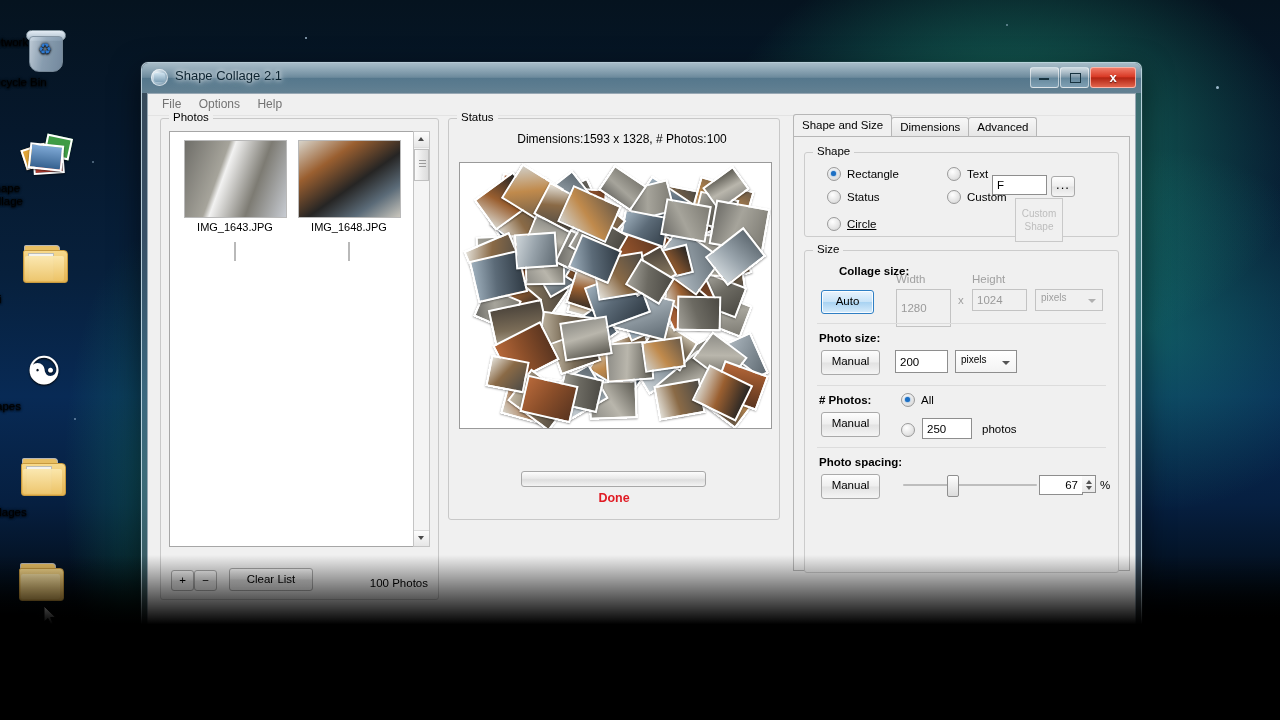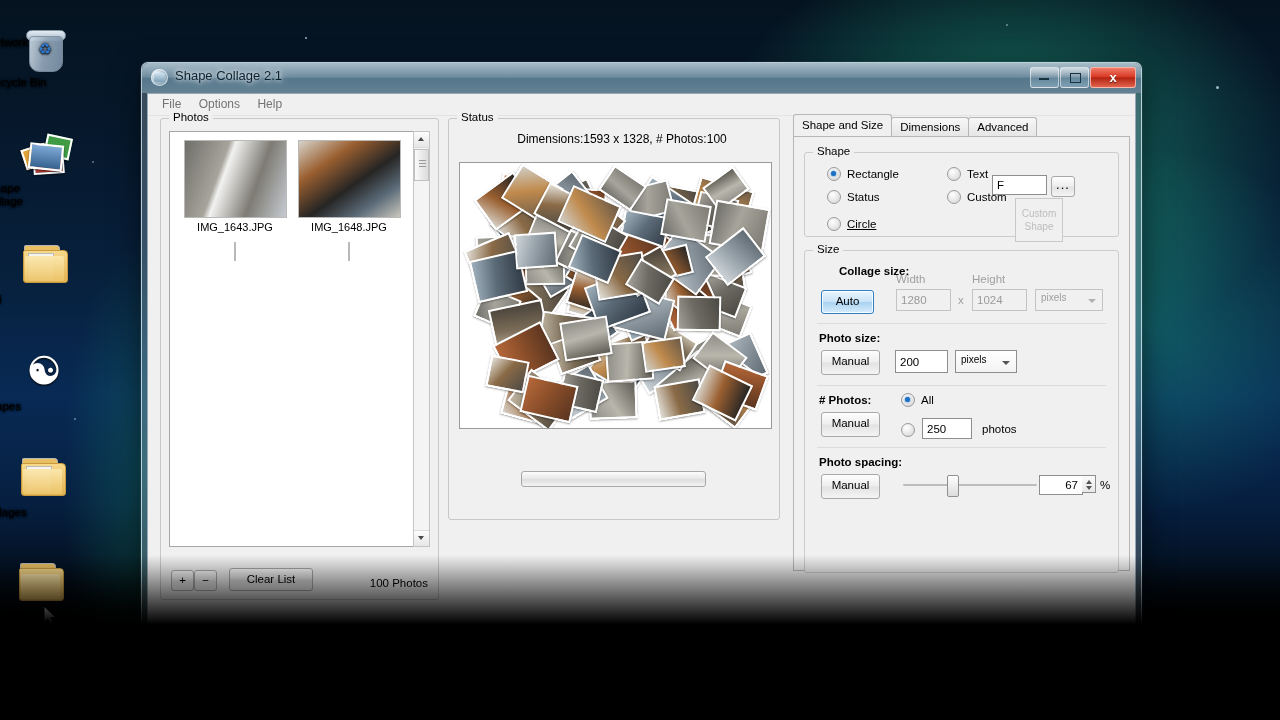--- a/index.html
+++ b/index.html
@@ -591,20 +591,21 @@
               <i style="left:62.6px;top:216.5px;width:48px;height:34px;transform:rotate(13deg);background:linear-gradient(115deg,#b6683a 0%,#8c4f2a 45%,#5a3520 100%);"></i>
               <i style="left:237.9px;top:210.4px;width:45px;height:36px;transform:rotate(26deg);background:linear-gradient(85deg,#d7d3c9 0%,#9a5f30 45%,#262524 100%);"></i>
               <i style="left:170.2px;top:102.7px;width:36px;height:27px;transform:rotate(31deg);background:linear-gradient(65deg,#a3a199 0%,#6c6a62 45%,#4c4a44 100%);"></i>
               <i style="left:55.4px;top:69.7px;width:38px;height:31px;transform:rotate(-4deg);background:linear-gradient(109deg,#cfd6da 0%,#98a3ab 45%,#5f6a72 100%);"></i>
               <i style="left:113.1px;top:78.3px;width:40px;height:32px;transform:rotate(23deg);background:linear-gradient(61deg,#9fb0bd 0%,#5c6b78 45%,#2f3a44 100%);"></i>
               <i style="left:183.3px;top:175.9px;width:37px;height:27px;transform:rotate(-8deg);background:linear-gradient(63deg,#cfcdc6 0%,#c08a4c 45%,#6b5b49 100%);"></i>
             </div>
         </div>
 
         <div id="progress"></div>
+        <div id="doneTxt">Done</div>
       </div>
 
       <div class="abtn" id="btnPreview">Preview</div>
       <div class="abtn" id="btnCreate">
         <span>Create</span>
         <span class="dotted"></span>
       </div>
       <div id="watchWrap">
         <span class="cbx on"></span>
         <span>Watch layout animation</span>
@@ -649,21 +650,21 @@
             <div id="customShape">Custom Shape</div>
           </div>
 
           <div class="sub" id="sizeGroup">
             <span class="stitle">Size</span>
 
             <span class="lbl" style="left:14px;top:14px;font-weight:bold;margin-left:20px;">Collage size:</span>
             <div class="btnsm" id="btnAuto">Auto</div>
 
             <span class="lbl dis" style="left:91px;top:22px;">Width</span>
-            <input class="txtin dis" style="position: absolute; left: 91px; top: 38px; width: 55px; height: 22px;" disabled="" value="1280">
+            <input class="txtin dis" style="position: absolute; left: 91px; top: 38px; width: 55px; height: 38px;" disabled="" value="1280">
             <span class="lbl dis" style="left:153px;top:43px;">x</span>
             <span class="lbl dis" style="left:167px;top:22px;">Height</span>
             <input class="txtin dis" style="position: absolute; left: 167px; top: 38px; width: 55px; height: 22px;" disabled="" value="1024">
             <div class="drop dis" style="left:230px;top:38px;width:68px;height:22px;">
               <span class="cap">pixels</span>
               <span class="arw"></span>
             </div>
 
             <div class="hr" style="top:72px;"></div>
 

